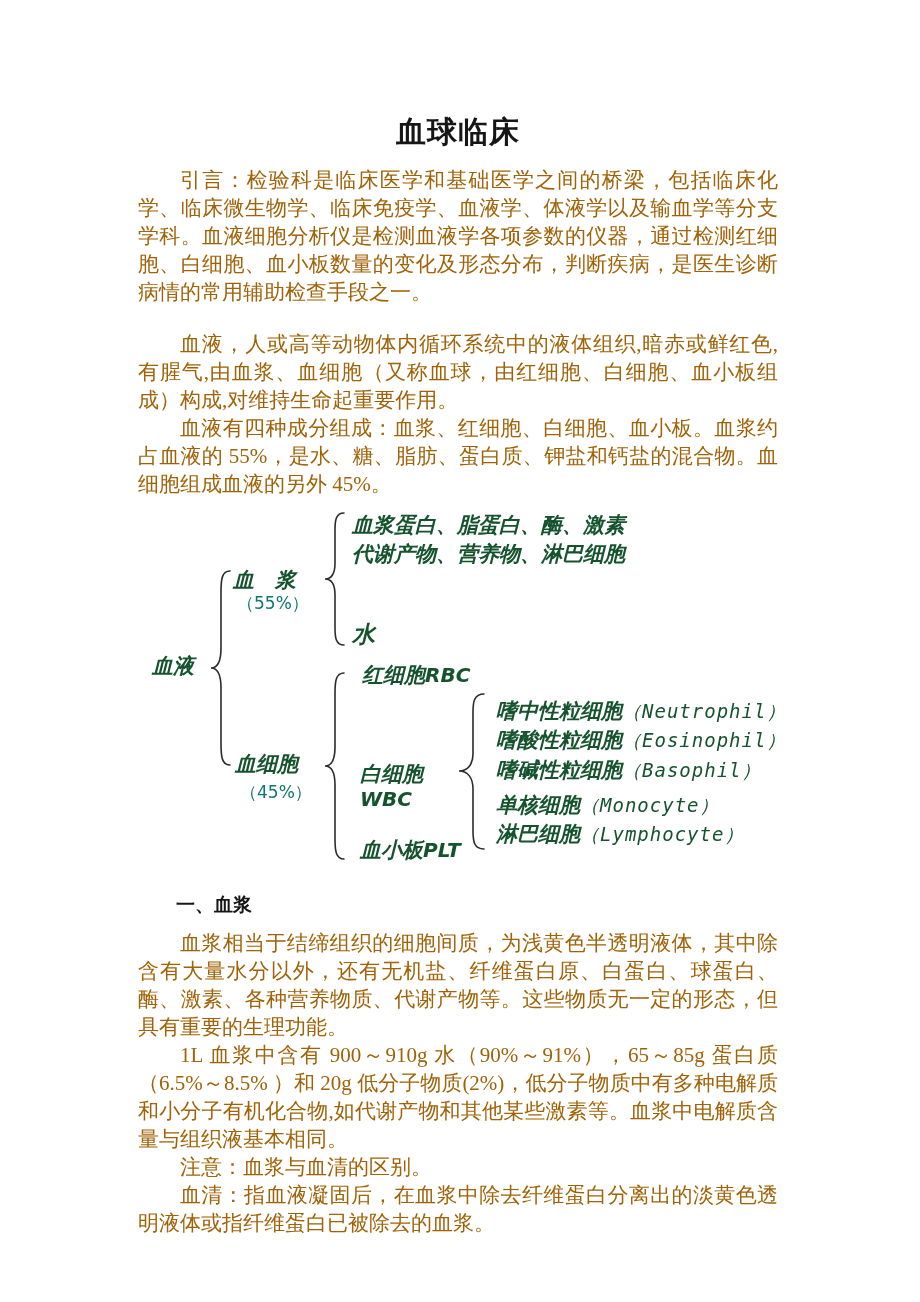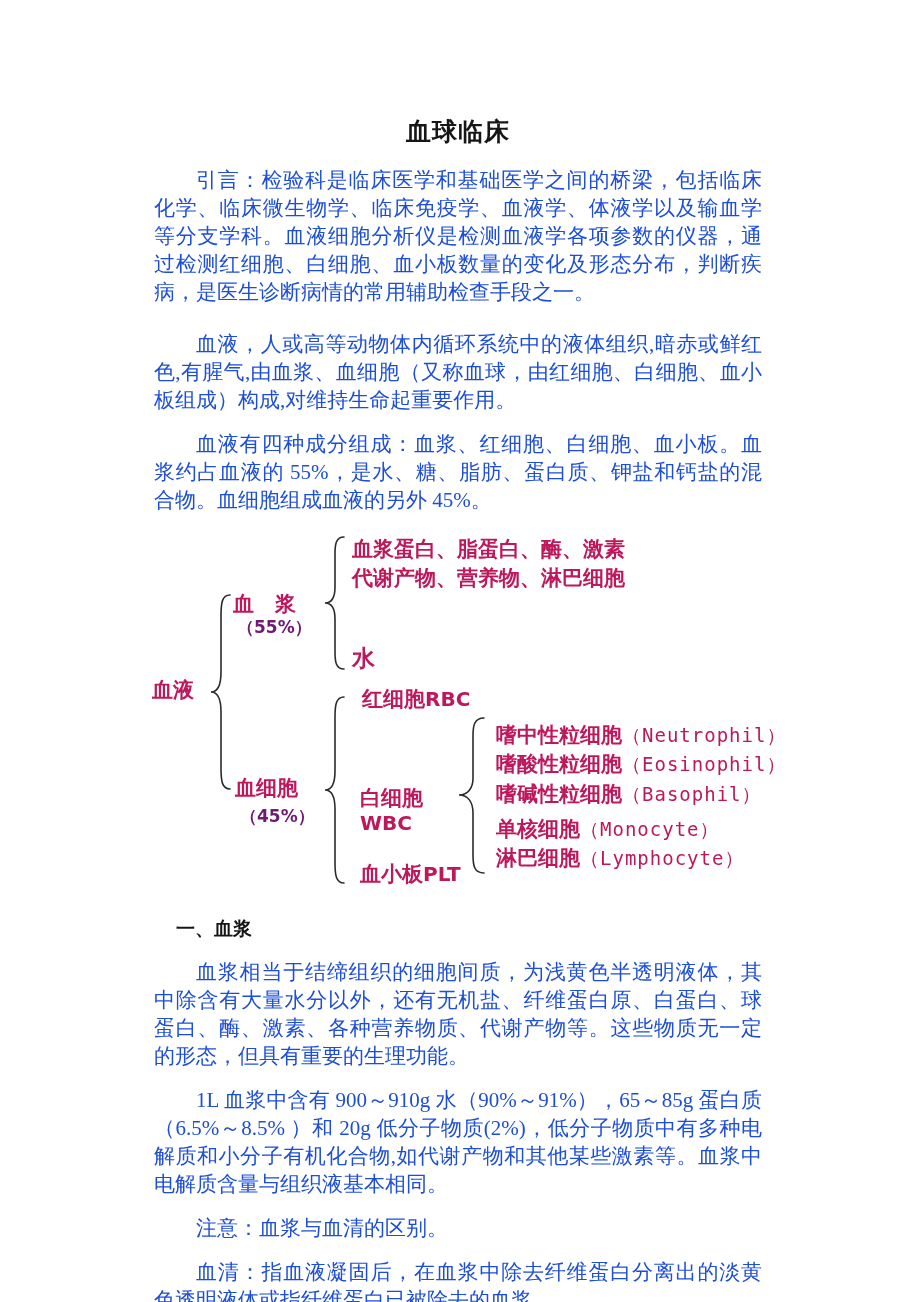--- a/index.html
+++ b/index.html
@@ -13,33 +13,33 @@
     color: #1e1e1e;
   }
   .content {
     padding: 0 142px 0 138px;
   }
   h1.doc-title {
     margin: 114px 0 0 0;
     text-align: center;
     font-family: "DejaVu Sans", "Liberation Sans", sans-serif;
     font-weight: 700;
-    font-size: 25px;
+    font-size: 30px;
     line-height: 36px;
     color: #161616;
     letter-spacing: 1px;
   }
   p.body-para {
-    margin: 16px;
+    margin: 0;
     font-family: "Liberation Serif", "DejaVu Serif", serif;
     font-size: 21px;
     line-height: 28px;
     text-align: justify;
     text-indent: 2em;
-    color: #1d4ed8;
+    color: #a16207;
   }
   p.first-para { margin-top: 16px; }
   p.gap-para   { margin-top: 24px; }
   h2.section-heading {
     margin: 12px 0 11px 0;
     font-family: "DejaVu Sans", "Liberation Sans", sans-serif;
     font-weight: 700;
     font-size: 19px;
     line-height: 28px;
     text-indent: 2em;
@@ -51,29 +51,30 @@
     height: 372px;
     margin-top: 8px;
     font-family: "DejaVu Sans", "Liberation Sans", sans-serif;
   }
   .dnode {
     position: absolute;
     white-space: nowrap;
     font-weight: 700;
     font-size: 21px;
     line-height: 24px;
-    color: #be185d;
+    color: #14532d;
+    font-style: italic;
   }
   .dpct {
     position: absolute;
     white-space: nowrap;
-    font-weight: 700;
+    font-weight: 400;
     font-size: 17px;
     line-height: 20px;
-    color: #701a75;
+    color: #0f766e;
   }
   .den-strong {
     font-family: "DejaVu Sans", "Liberation Sans", sans-serif;
     font-weight: 700;
     font-size: 20px;
   }
   .den-light {
     font-family: "DejaVu Sans Mono", "Liberation Mono", monospace;
     font-weight: 400;
     font-size: 19px;

